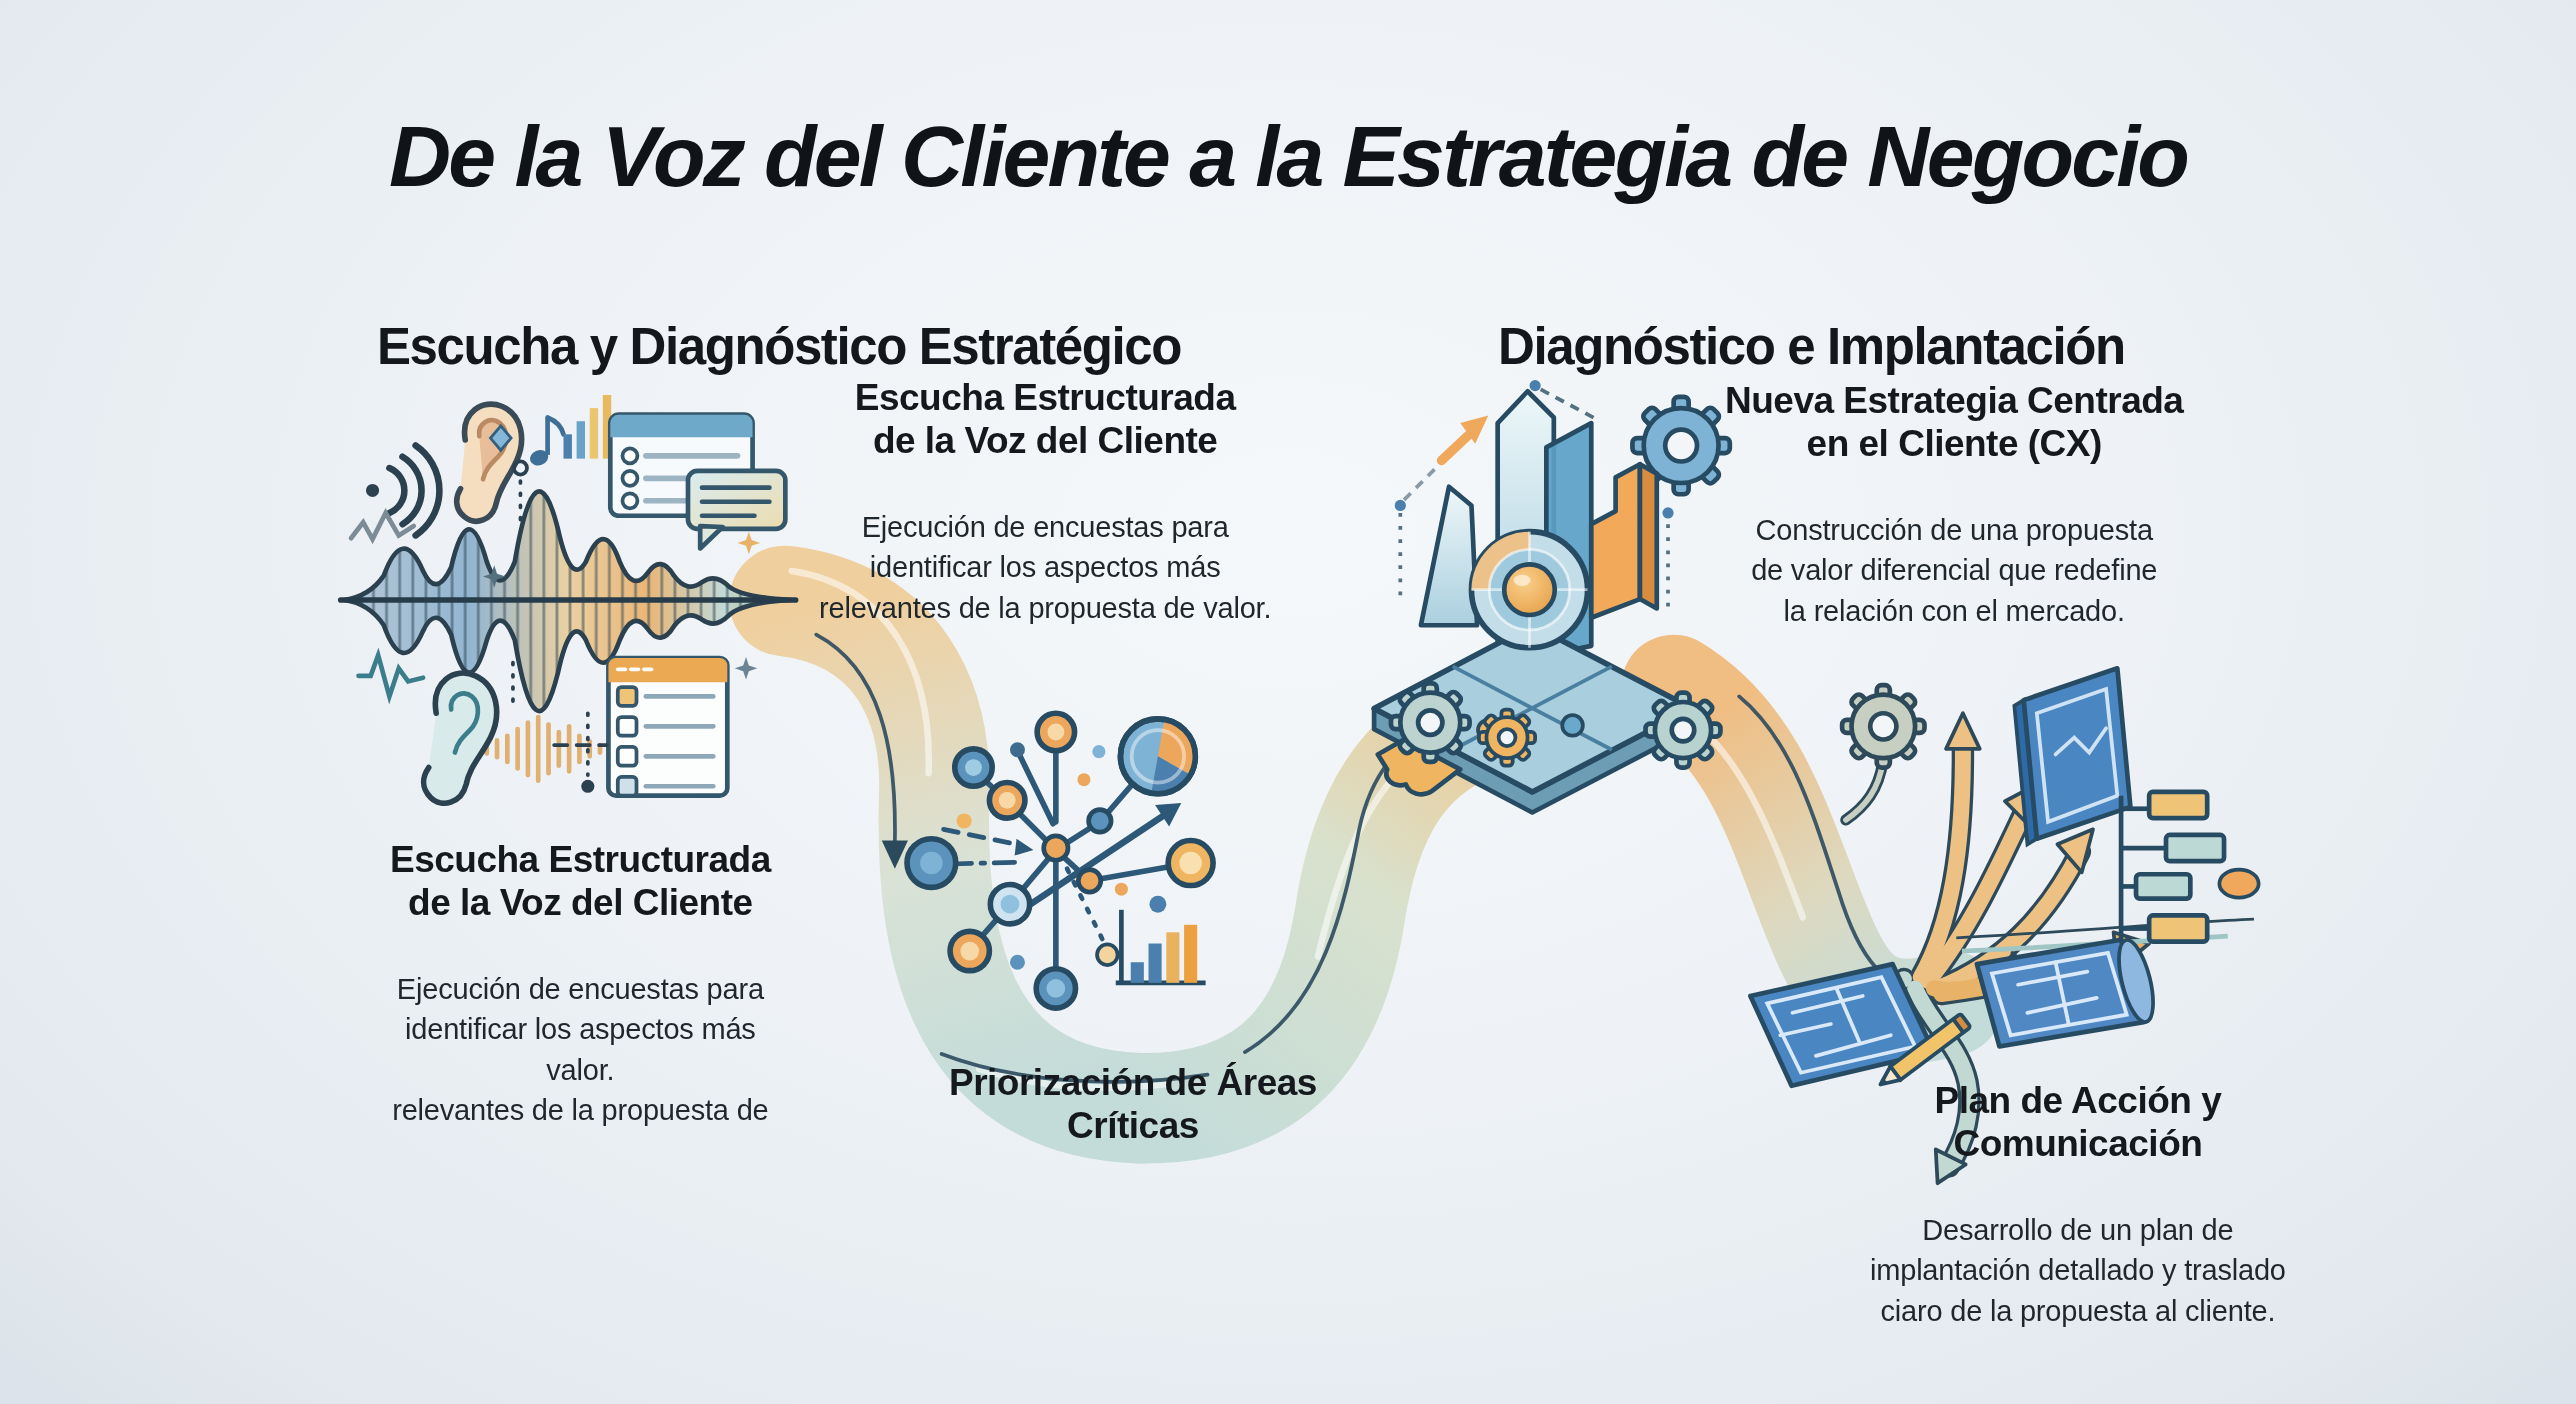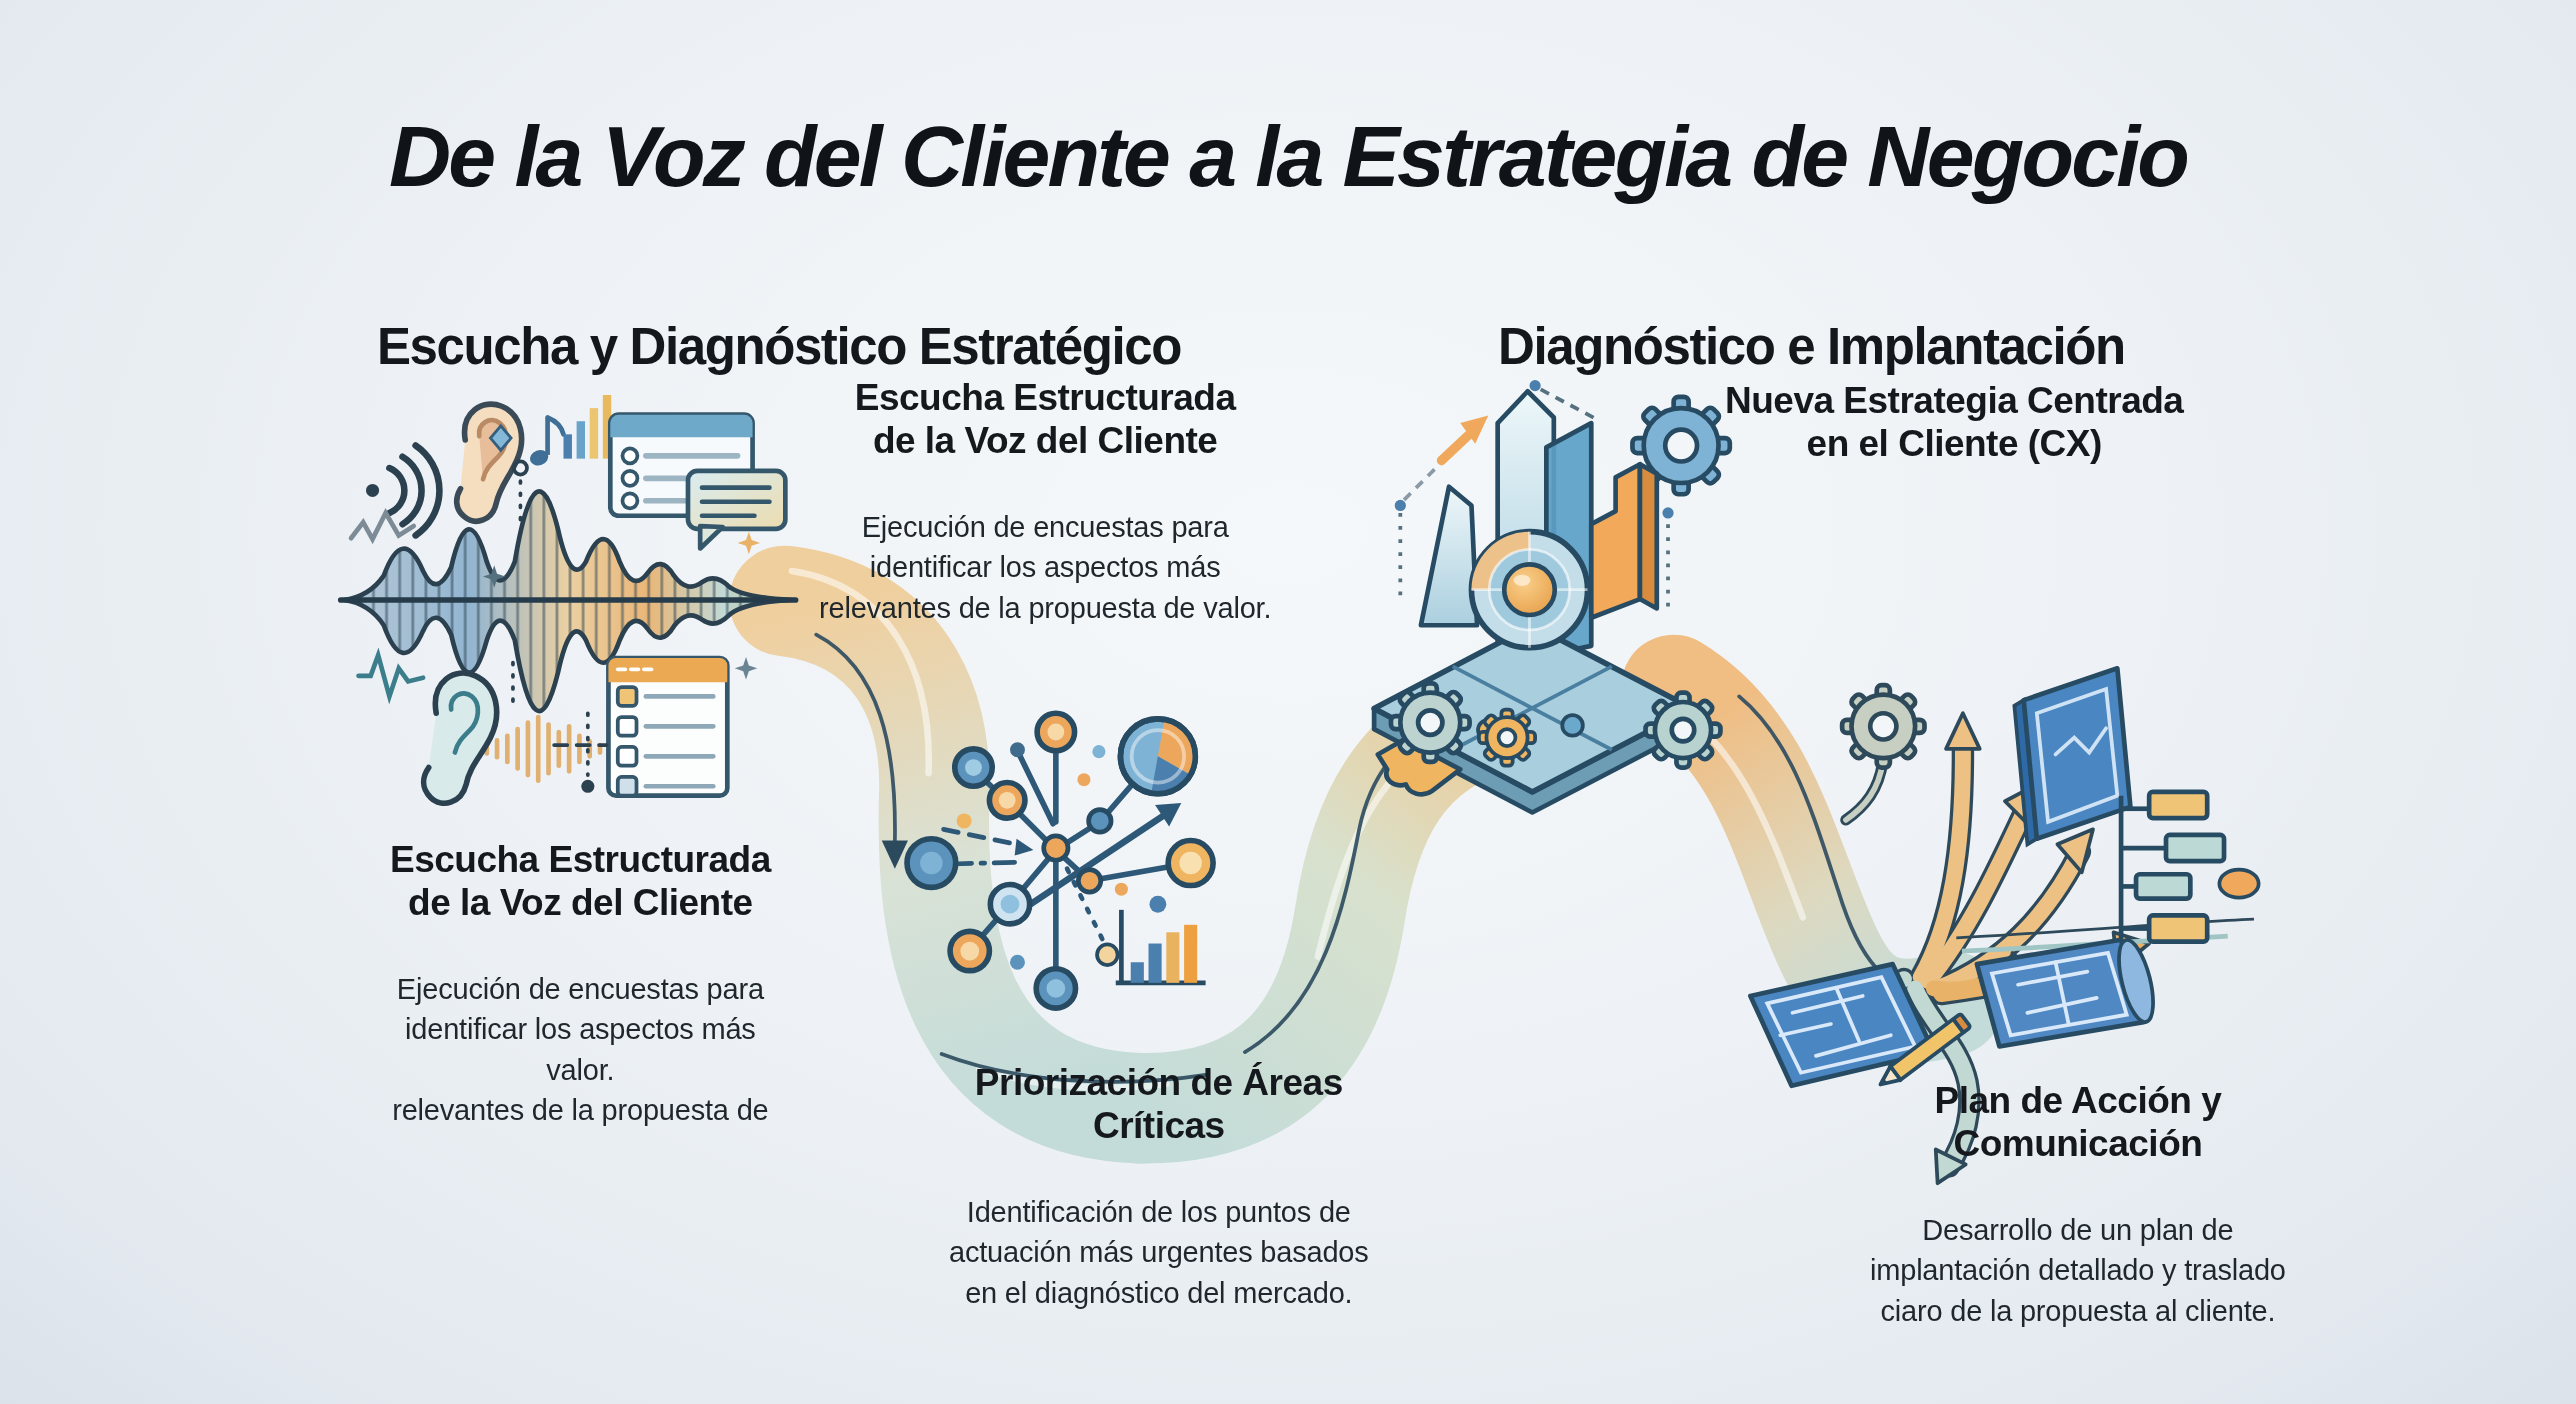--- a/index.html
+++ b/index.html
@@ -470,32 +470,32 @@
     <span class="bl">valor.</span>
     <span class="bl">relevantes de la propuesta de</span>
   </div>
 </div>
 
 <div class="tb" id="tb-bottom-middle">
   <h3>
     <span class="hl">Priorización de Áreas</span>
     <span class="hl">Críticas</span>
   </h3>
-  <div class="body">
-    <span class="bl">Identificación de los puntos de</span>
-    <span class="bl">actuación más urgentes basados</span>
-    <span class="bl">en el diagnóstico del mercado.</span>
-  </div>
 </div>
 
 <div class="tb" id="tb-top-right">
   <h3>
     <span class="hl">Nueva Estrategia Centrada</span>
     <span class="hl">en el Cliente (CX)</span>
   </h3>
+  <div class="body">
+    <span class="bl">Construcción de una propuesta</span>
+    <span class="bl">de valor diferencial que redefine</span>
+    <span class="bl">la relación con el mercado.</span>
+  </div>
 </div>
 
 <div class="tb" id="tb-bottom-right">
   <h3>
     <span class="hl">Plan de Acción y</span>
     <span class="hl">Comunicación</span>
   </h3>
   <div class="body">
     <span class="bl">Desarrollo de un plan de</span>
     <span class="bl">implantación detallado y traslado</span>

